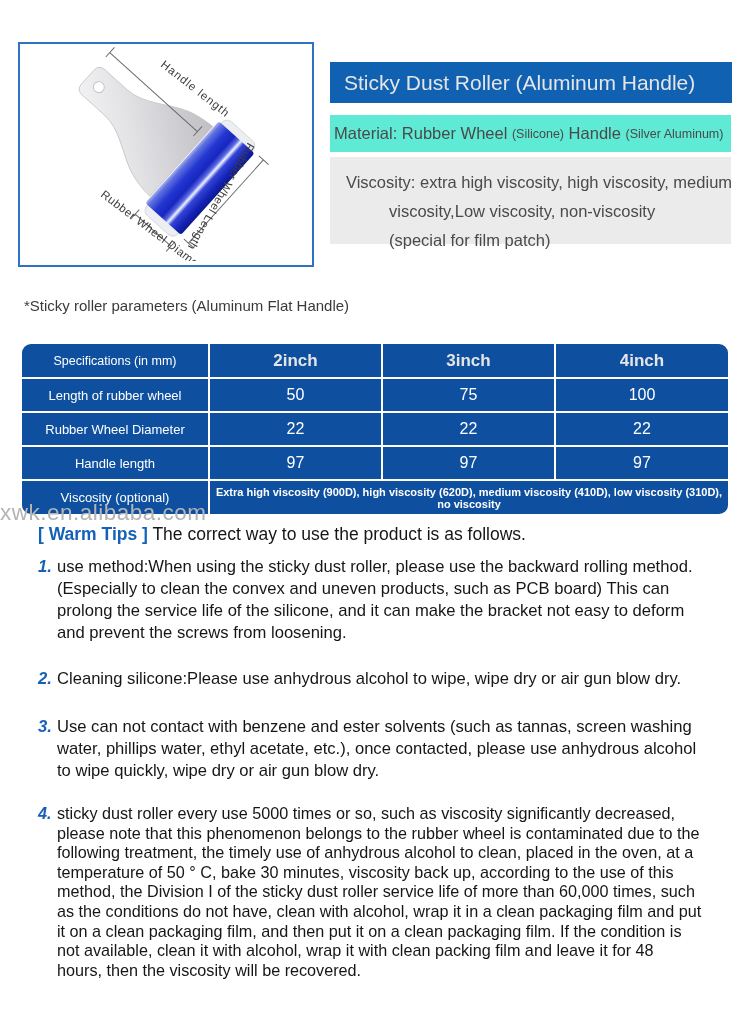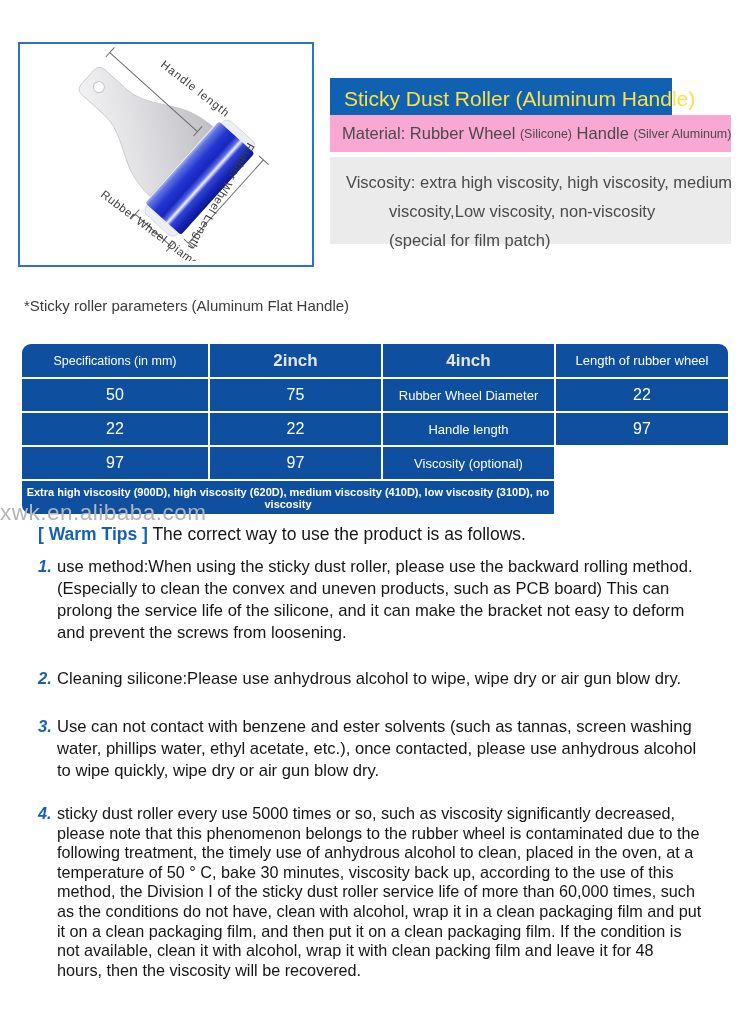--- a/index.html
+++ b/index.html
@@ -4,27 +4,27 @@
 <style>
   html,body{margin:0;padding:0;background:#fff;}
   .page{position:relative;width:750px;height:1028px;background:#ffffff;overflow:hidden;
         font-family:"Liberation Sans", sans-serif;}
 
   
   .product-box{position:absolute;left:18px;top:42px;width:292px;height:221px;
                border:2px solid #2e72c4;background:#fff;}
 
   
-  .title-bar{position:absolute;left:330px;top:62px;width:342px;height:41px;
-             background:#1061b2;color:#fde047;font-size:21px;
+  .title-bar{position:absolute;left:330px;top:62px;width:402px;height:41px;
+             background:#1061b2;color:#e5e5e5;font-size:21px;
              display:flex;align-items:center;padding-left:14px;box-sizing:border-box;
-             white-space:nowrap;margin-top:16px;}
+             white-space:nowrap;}
   .material-bar{position:absolute;left:330px;top:115px;width:401px;height:37px;
-                background:#f9a8d4;color:#4a4a4a;font-size:16.5px;
-                display:flex;align-items:center;padding-left:12px;box-sizing:border-box;
+                background:#5eead4;color:#4a4a4a;font-size:16.5px;
+                display:flex;align-items:center;padding-left:4px;box-sizing:border-box;
                 white-space:pre;}
   .material-bar .small{font-size:12.5px;}
   .viscosity-bar{position:absolute;left:330px;top:157px;width:401px;height:87px;
                  background:#ebebeb;color:#4a4a4a;font-size:16.5px;line-height:29px;
                  padding:11px 0 0 16px;box-sizing:border-box;white-space:nowrap;}
   .viscosity-bar .indent{padding-left:43px;}
 
   
   .param-heading{position:absolute;left:24px;top:297px;font-size:15px;color:#3a3a3a;}
 
@@ -123,25 +123,27 @@
     <div>Viscosity: extra high viscosity, high viscosity, medium</div>
     <div class="indent">viscosity,Low viscosity, non-viscosity</div>
     <div class="indent">(special for film patch)</div>
   </div>
 
   <div class="param-heading">*Sticky roller parameters (Aluminum Flat Handle)</div>
 
   <div class="param-table">
     <div class="pt-cell pt-spec">Specifications (in mm)</div>
     <div class="pt-cell pt-inch">2inch</div>
+    <div class="pt-cell pt-inch">3inch</div>
     <div class="pt-cell pt-inch">4inch</div>
 
     <div class="pt-cell pt-label">Length of rubber wheel</div>
     <div class="pt-cell pt-val">50</div>
     <div class="pt-cell pt-val">75</div>
+    <div class="pt-cell pt-val">100</div>
 
     <div class="pt-cell pt-label">Rubber Wheel Diameter</div>
     <div class="pt-cell pt-val">22</div>
     <div class="pt-cell pt-val">22</div>
     <div class="pt-cell pt-val">22</div>
 
     <div class="pt-cell pt-label">Handle length</div>
     <div class="pt-cell pt-val">97</div>
     <div class="pt-cell pt-val">97</div>
     <div class="pt-cell pt-val">97</div>

